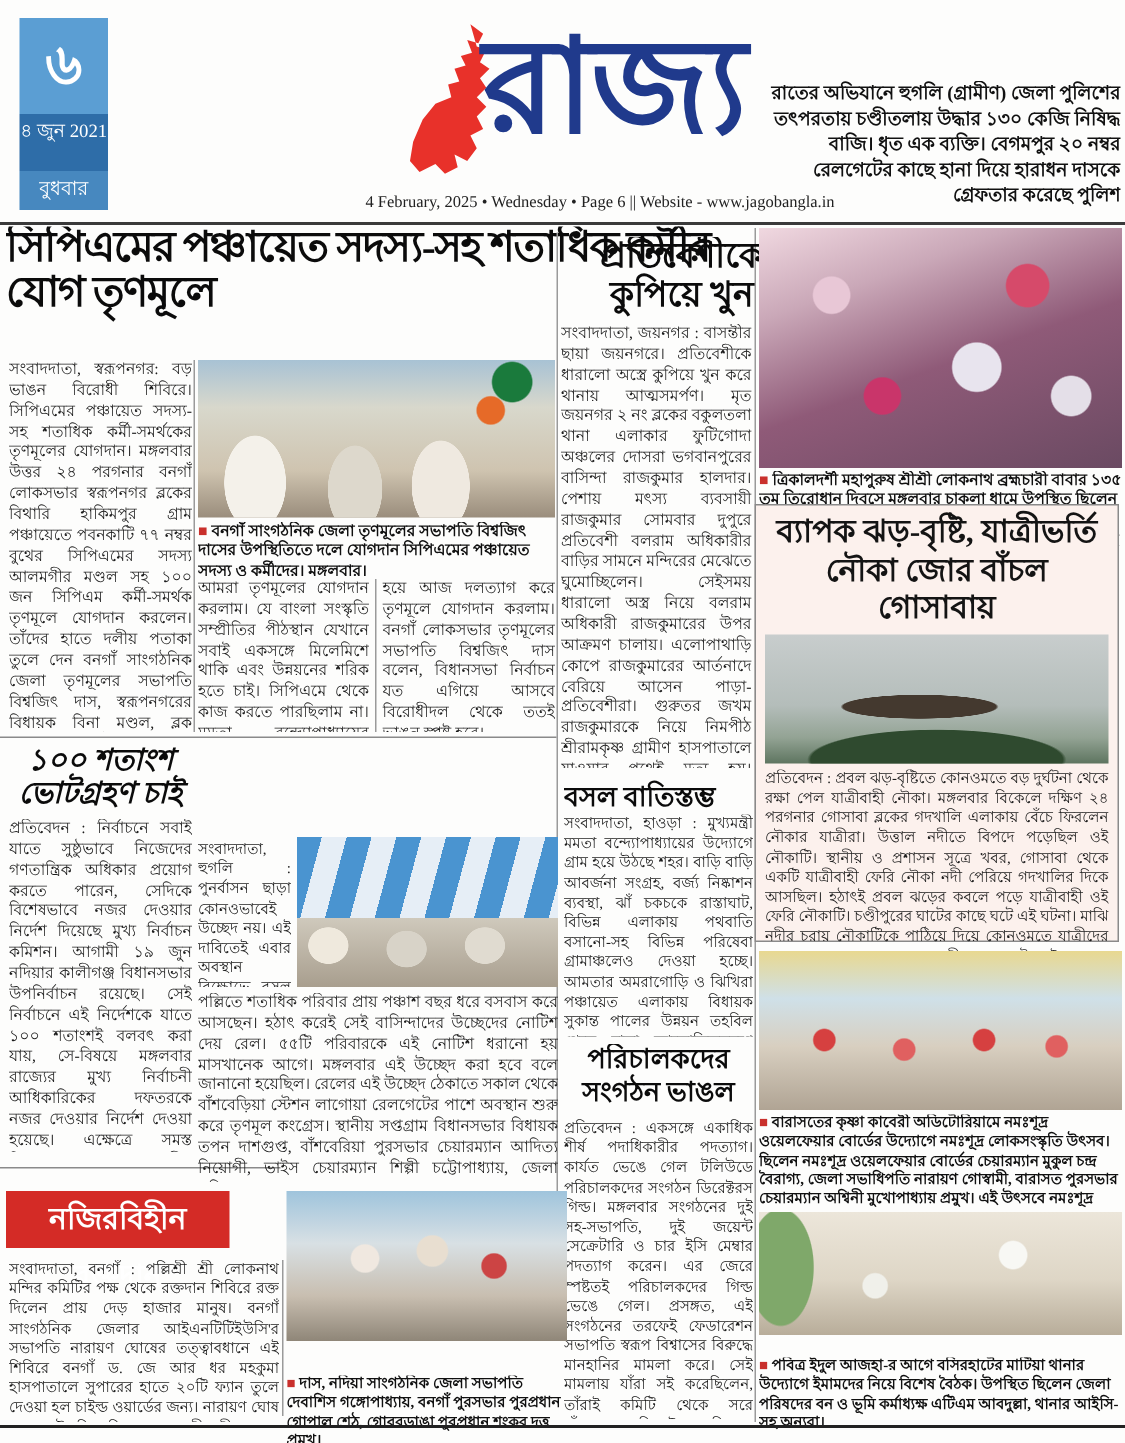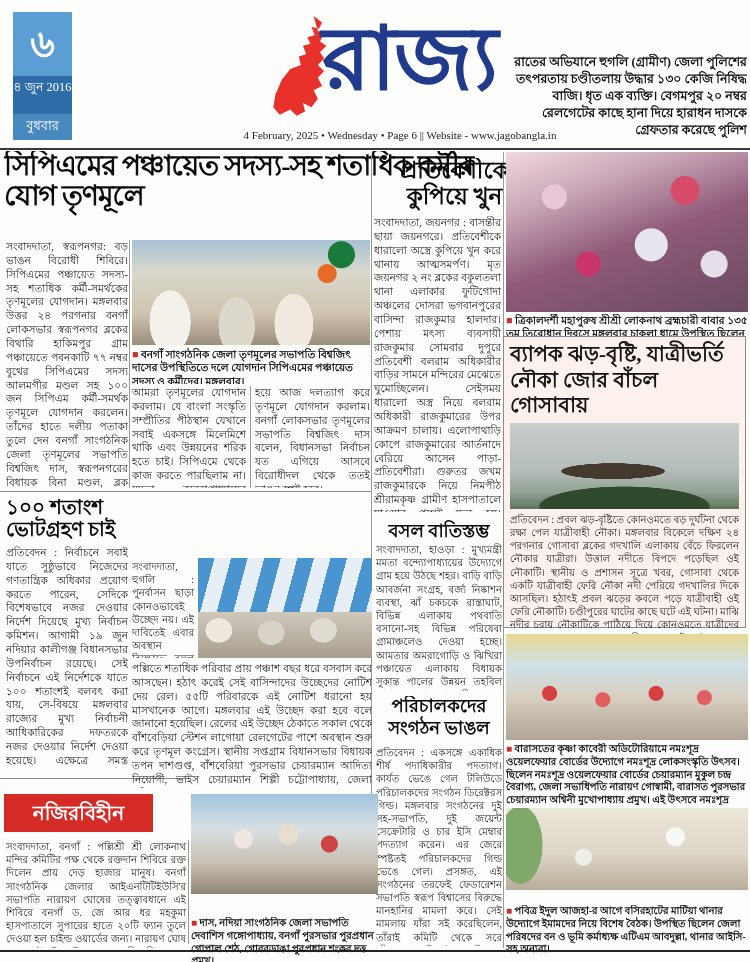--- a/index.html
+++ b/index.html
@@ -63,32 +63,32 @@
       radial-gradient(circle at 82% 60%, #e06060 0 7px, rgba(0,0,0,0) 8px),
       linear-gradient(180deg,#e8d890 0%,#cfe0e8 30%,#d8cfc0 60%,#b0a494 100%); }
   .ph-imam { background:
       radial-gradient(circle at 70% 35%, #f8f8f4 0 9px, rgba(0,0,0,0) 10px),
       radial-gradient(circle at 32% 60%, #f0f0ea 0 8px, rgba(0,0,0,0) 9px),
       radial-gradient(ellipse 36px 64px at 6% 45%, #7fa86a 0 60%, rgba(0,0,0,0) 62%),
       linear-gradient(180deg,#ece6da 0%,#ded6c6 55%,#b8ad9a 100%); }
   
   .boat-box { left:503px; top:336px; width:243px; height:292px; box-sizing:border-box;
               border:1px solid #8a8a8a; background:#fcf1ed; padding:5px 6px; }
-  .boat-box h2 { margin:0; font-size:21px; line-height:1.22; font-weight:bold; }
+  .boat-box h2 { margin:0; font-size:21px; line-height:1.22; font-weight:bold;text-align:center; }
   .blood-banner { background:#d42b26; color:#fff; text-align:center; font-weight:bold;
                   font-size:20px; line-height:38px; }
 </style>
 </head>
 <body>
 
 <div class="page">
 
   <div class="abs datebox">
     <div class="db-num">৬</div>
-    <div class="db-date">৪ জুন 2016</div>
+    <div class="db-date">৪ জুন 2021</div>
     <div class="db-day">বুধবার</div>
   </div>
 
   <svg class="abs" style="left:268px;top:14px;" width="70" height="106" viewBox="0 0 60 100">
     <path fill="#e8312a" d="M40 2 L48 8 L45 14 L38 12 L41 20 L34 22 L37 28 L30 30 L33 38 L26 40 L28 48 L18 52 L10 62 L4 76 L2 88 L8 95 L18 90 L24 96 L32 92 L30 84 L38 88 L44 80 L40 72 L48 68 L44 60 L50 54 L44 48 L50 42 L46 36 L52 30 L46 26 L50 18 L44 16 Z"></path>
   </svg>
 
   <div class="abs masthead">রাজ্য</div>
   <div class="abs dateline">4 February, 2025 • Wednesday • Page 6 || Website - www.jagobangla.in</div>
 
@@ -123,29 +123,29 @@
     <div class="ph ph-boat" style="position:relative;width:100%;height:86px;margin:4px 0;"></div>
     <div class="body-text" style="font-size:10px;height:150px;">প্রতিবেদন : প্রবল ঝড়-বৃষ্টিতে কোনওমতে বড় দুর্ঘটনা থেকে রক্ষা পেল যাত্রীবাহী নৌকা। মঙ্গলবার বিকেলে দক্ষিণ ২৪ পরগনার গোসাবা ব্লকের গদখালি এলাকায় বেঁচে ফিরলেন নৌকার যাত্রীরা। উত্তাল নদীতে বিপদে পড়েছিল ওই নৌকাটি। স্থানীয় ও প্রশাসন সূত্রে খবর, গোসাবা থেকে একটি যাত্রীবাহী ফেরি নৌকা নদী পেরিয়ে গদখালির দিকে আসছিল। হঠাৎই প্রবল ঝড়ের কবলে পড়ে যাত্রীবাহী ওই ফেরি নৌকাটি। চণ্ডীপুরের ঘাটের কাছে ঘটে এই ঘটনা। মাঝি নদীর চরায় নৌকাটিকে পাঠিয়ে দিয়ে কোনওমতে যাত্রীদের রক্ষা করেন। প্রায় ৬০ জন যাত্রী এবং মোটরসাইকেল-সহ অন্যান্য জিনিসপত্র ছিল। নদীর চরায় কাছে ম্যানগ্রোভের জঙ্গলের ডাল ধরে কোনওমতে নৌকাটির যাত্রীদের রক্ষা করেন নৌকার মাঝি ও অন্য কর্মীরা। পরে পুলিশ ঘটনাস্থলে পৌঁছয়। যাত্রীরা নিরাপদেই আছেন।</div>
   </div>
 
   <div class="ph ph-hall" style="left:506px;top:634px;width:242px;height:106px;"></div>
   <div class="abs caption" style="left:506px;top:743px;width:242px;height:62px;font-size:10px;">বারাসতের কৃষ্ণা কাবেরী অডিটোরিয়ামে নমঃশূদ্র ওয়েলফেয়ার বোর্ডের উদ্যোগে নমঃশূদ্র লোকসংস্কৃতি উৎসব। ছিলেন নমঃশূদ্র ওয়েলফেয়ার বোর্ডের চেয়ারম্যান মুকুল চন্দ্র বৈরাগ্য, জেলা সভাধিপতি নারায়ণ গোস্বামী, বারাসত পুরসভার চেয়ারম্যান অশ্বিনী মুখোপাধ্যায় প্রমুখ। এই উৎসবে নমঃশূদ্র সমাজের প্রায় ১০০ জন বিশিষ্ট ব্যক্তিত্বকে সংবর্ধনা জানানো হয়।</div>
 
   <div class="ph ph-imam" style="left:506px;top:808px;width:242px;height:82px;"></div>
   <div class="abs caption" style="left:506px;top:893px;width:242px;height:50px;font-size:10px;margin-top:12px;">পবিত্র ইদুল আজহা-র আগে বসিরহাটের মাটিয়া থানার উদ্যোগে ইমামদের নিয়ে বিশেষ বৈঠক। উপস্থিত ছিলেন জেলা পরিষদের বন ও ভূমি কর্মাধ্যক্ষ এটিএম আবদুল্লা, থানার আইসি-সহ অন্যরা।</div>
 
-  <div class="abs headline" style="left:6px;top:496px;width:122px;height:46px;font-size:20px;line-height:1.12;text-align:left;">১০০ শতাংশ ভোটগ্রহণ চাই</div>
+  <div class="abs headline" style="left:6px;top:496px;width:122px;height:46px;font-size:20px;line-height:1.12;text-align:center;font-style:italic;">১০০ শতাংশ ভোটগ্রহণ চাই</div>
   <div class="abs body-text" style="left:6px;top:546px;width:122px;height:222px;">প্রতিবেদন : নির্বাচনে সবাই যাতে সুষ্ঠুভাবে নিজেদের গণতান্ত্রিক অধিকার প্রয়োগ করতে পারেন, সেদিকে বিশেষভাবে নজর দেওয়ার নির্দেশ দিয়েছে মুখ্য নির্বাচন কমিশন। আগামী ১৯ জুন নদিয়ার কালীগঞ্জ বিধানসভার উপনির্বাচন রয়েছে। সেই নির্বাচনে এই নির্দেশকে যাতে ১০০ শতাংশই বলবৎ করা যায়, সে-বিষয়ে মঙ্গলবার রাজ্যের মুখ্য নির্বাচনী আধিকারিকের দফতরকে নজর দেওয়ার নির্দেশ দেওয়া হয়েছে। এক্ষেত্রে সমস্ত বিশেষভাবে সক্ষম এবং তৃতীয় লিঙ্গের ভোটারদের প্রত্যেকের নাম যেন ভোটার তালিকায় থাকে, তা নিশ্চিত করতে নির্দেশ দেওয়া হয়েছে। পাশাপাশি শারীরিকভাবে সক্ষম এবং তৃতীয় লিঙ্গের যাঁরা ভোটাররা যাতে নির্বাচনের দিন নির্দিষ্ট ভোটকেন্দ্রে গিয়ে নিজের ভোটাধিকার প্রয়োগ করেন, সে-বিষয়টিকেও নিশ্চিত করতে কড়া বার্তা দিয়েছে কমিশন।</div>
   <div class="hrule" style="left:0;top:778px;width:187px;"></div>
 
   <div class="abs body-text" style="left:132px;top:560px;width:62px;height:98px;font-size:10px;">সংবাদদাতা, হুগলি : পুনর্বাসন ছাড়া কোনওভাবেই উচ্ছেদ নয়। এই দাবিতেই এবার অবস্থান বিক্ষোভে বসল তৃণমূল কংগ্রেস। বাঁশবেড়িয়া অবনী</div>
   <div class="ph ph-tent" style="left:198px;top:558px;width:174px;height:100px;"></div>
   <div class="abs body-text" style="left:132px;top:662px;width:240px;height:126px;">পল্লিতে শতাধিক পরিবার প্রায় পঞ্চাশ বছর ধরে বসবাস করে আসছেন। হঠাৎ করেই সেই বাসিন্দাদের উচ্ছেদের নোটিশ দেয় রেল। ৫৫টি পরিবারকে এই নোটিশ ধরানো হয় মাসখানেক আগে। মঙ্গলবার এই উচ্ছেদ করা হবে বলে জানানো হয়েছিল। রেলের এই উচ্ছেদ ঠেকাতে সকাল থেকে বাঁশবেড়িয়া স্টেশন লাগোয়া রেলগেটের পাশে অবস্থান শুরু করে তৃণমূল কংগ্রেস। স্থানীয় সপ্তগ্রাম বিধানসভার বিধায়ক তপন দাশগুপ্ত, বাঁশবেরিয়া পুরসভার চেয়ারম্যান আদিত্য নিয়োগী, ভাইস চেয়ারম্যান শিল্পী চট্টোপাধ্যায়, জেলা পরিষদের সদস্য মানস মজুমদার-সহ তৃণমূল নেতৃত্ব অবস্থান শুরু করেন। বিধায়ক বলেন, পুনর্বাসন ছাড়া উচ্ছেদ করা যাবে না আগেই আমরা জানিয়েছিলাম। রেলের উচ্ছেদ করার দিন তাই আমরা অবস্থান বিক্ষোভ শুরু করি। একটা পরিবারকেও এখান থেকে বিনা পুনর্বাসনে উচ্ছেদ করা যাবে না। রেল বিকল্প জায়গা দিলে আমরা নিজেরাই বাসিন্দাদের সেখানে সরিয়ে দেব। এদিন রেলের তরফ থেকে আরপিএফ আধিকারিকরা স্থানীয় জনপ্রতিনিধি ও তৃণমূল নেতৃত্বের সঙ্গে কথা বলেন। আগামী সোমবার ব্যান্ডেলে রেলের সঙ্গে বৈঠক হবে।</div>
 
-  <div class="abs headline" style="left:376px;top:517px;width:126px;height:24px;font-size:18px;text-align:center;">বসল বাতিস্তম্ভ</div>
+  <div class="abs headline" style="left:376px;top:517px;width:126px;height:24px;font-size:18px;">বসল বাতিস্তম্ভ</div>
   <div class="abs body-text" style="left:376px;top:543px;width:126px;height:148px;font-size:10px;">সংবাদদাতা, হাওড়া : মুখ্যমন্ত্রী মমতা বন্দ্যোপাধ্যায়ের উদ্যোগে গ্রাম হয়ে উঠছে শহর। বাড়ি বাড়ি আবর্জনা সংগ্রহ, বর্জ্য নিষ্কাশন ব্যবস্থা, ঝাঁ চকচকে রাস্তাঘাট, বিভিন্ন এলাকায় পথবাতি বসানো-সহ বিভিন্ন পরিষেবা গ্রামাঞ্চলেও দেওয়া হচ্ছে। আমতার অমরাগোড়ি ও ঝিখিরা পঞ্চায়েত এলাকায় বিধায়ক সুকান্ত পালের উন্নয়ন তহবিল থেকে রাস্তা আলোকিতকরণে ৭টি বাতিস্তম্ভ লাগানো হল। ঝিখিরা এলাকায় ৪টি, অমরাগোড়ি অঞ্চলে তিনটি বাতিস্তম্ভ বসানো হয়েছে।</div>
 
   <div class="abs headline" style="left:376px;top:696px;width:126px;height:46px;font-size:18px;line-height:1.2;text-align:center;">পরিচালকদের সংগঠন ভাঙল</div>
   <div class="abs body-text" style="left:376px;top:746px;width:126px;height:200px;font-size:10px;">প্রতিবেদন : একসঙ্গে একাধিক শীর্ষ পদাধিকারীর পদত্যাগ। কার্যত ভেঙে গেল টলিউডে পরিচালকদের সংগঠন ডিরেক্টরস গিল্ড। মঙ্গলবার সংগঠনের দুই সহ-সভাপতি, দুই জয়েন্ট সেক্রেটারি ও চার ইসি মেম্বার পদত্যাগ করেন। এর জেরে স্পষ্টতই পরিচালকদের গিল্ড ভেঙে গেল। প্রসঙ্গত, এই সংগঠনের তরফেই ফেডারেশন সভাপতি স্বরূপ বিশ্বাসের বিরুদ্ধে মানহানির মামলা করে। সেই মামলায় যাঁরা সই করেছিলেন, তাঁরাই কমিটি থেকে সরে দাঁড়ালেন। ডিরেক্টরস গিল্ডের তরফে পদত্যাগ করেছেন সহ-সভাপতি রানা বন্দ্যোপাধ্যায় ও সৌমেন হালদার, মুখ্য সম্পাদক সৃজিত রায় ও সুদীপ নাগ।</div>
 
   <div class="abs blood-banner" style="left:4px;top:794px;width:149px;height:38px;">নজিরবিহীন রক্তদান</div>
   <div class="abs body-text" style="left:6px;top:840px;width:180px;height:108px;font-size:10px;">সংবাদদাতা, বনগাঁ : পল্লিশ্রী শ্রী লোকনাথ মন্দির কমিটির পক্ষ থেকে রক্তদান শিবিরে রক্ত দিলেন প্রায় দেড় হাজার মানুষ। বনগাঁ সাংগঠনিক জেলার আইএনটিটিইউসি'র সভাপতি নারায়ণ ঘোষের তত্ত্বাবধানে এই শিবিরে বনগাঁ ড. জে আর ধর মহকুমা হাসপাতালে সুপারের হাতে ২০টি ফ্যান তুলে দেওয়া হল চাইল্ড ওয়ার্ডের জন্য। নারায়ণ ঘোষ ছাড়াও উপস্থিত ছিলেন খাদ্যমন্ত্রী রথীন ঘোষ, বনগাঁ সাংগঠনিক জেলা তৃণমূল সভাপতি বিশ্বজিৎ</div>
   <div class="ph ph-blood" style="left:191px;top:794px;width:187px;height:100px;"></div>
   <div class="abs caption" style="left:191px;top:897px;width:187px;height:46px;font-size:10px;margin-top:20px;">দাস, নদিয়া সাংগঠনিক জেলা সভাপতি দেবাশিস গঙ্গোপাধ্যায়, বনগাঁ পুরসভার পুরপ্রধান গোপাল শেঠ, গোবরডাঙা পুরপ্রধান শংকর দত্ত প্রমুখ।</div>
   <div class="vrule" style="left:188px;top:840px;height:104px;"></div>

